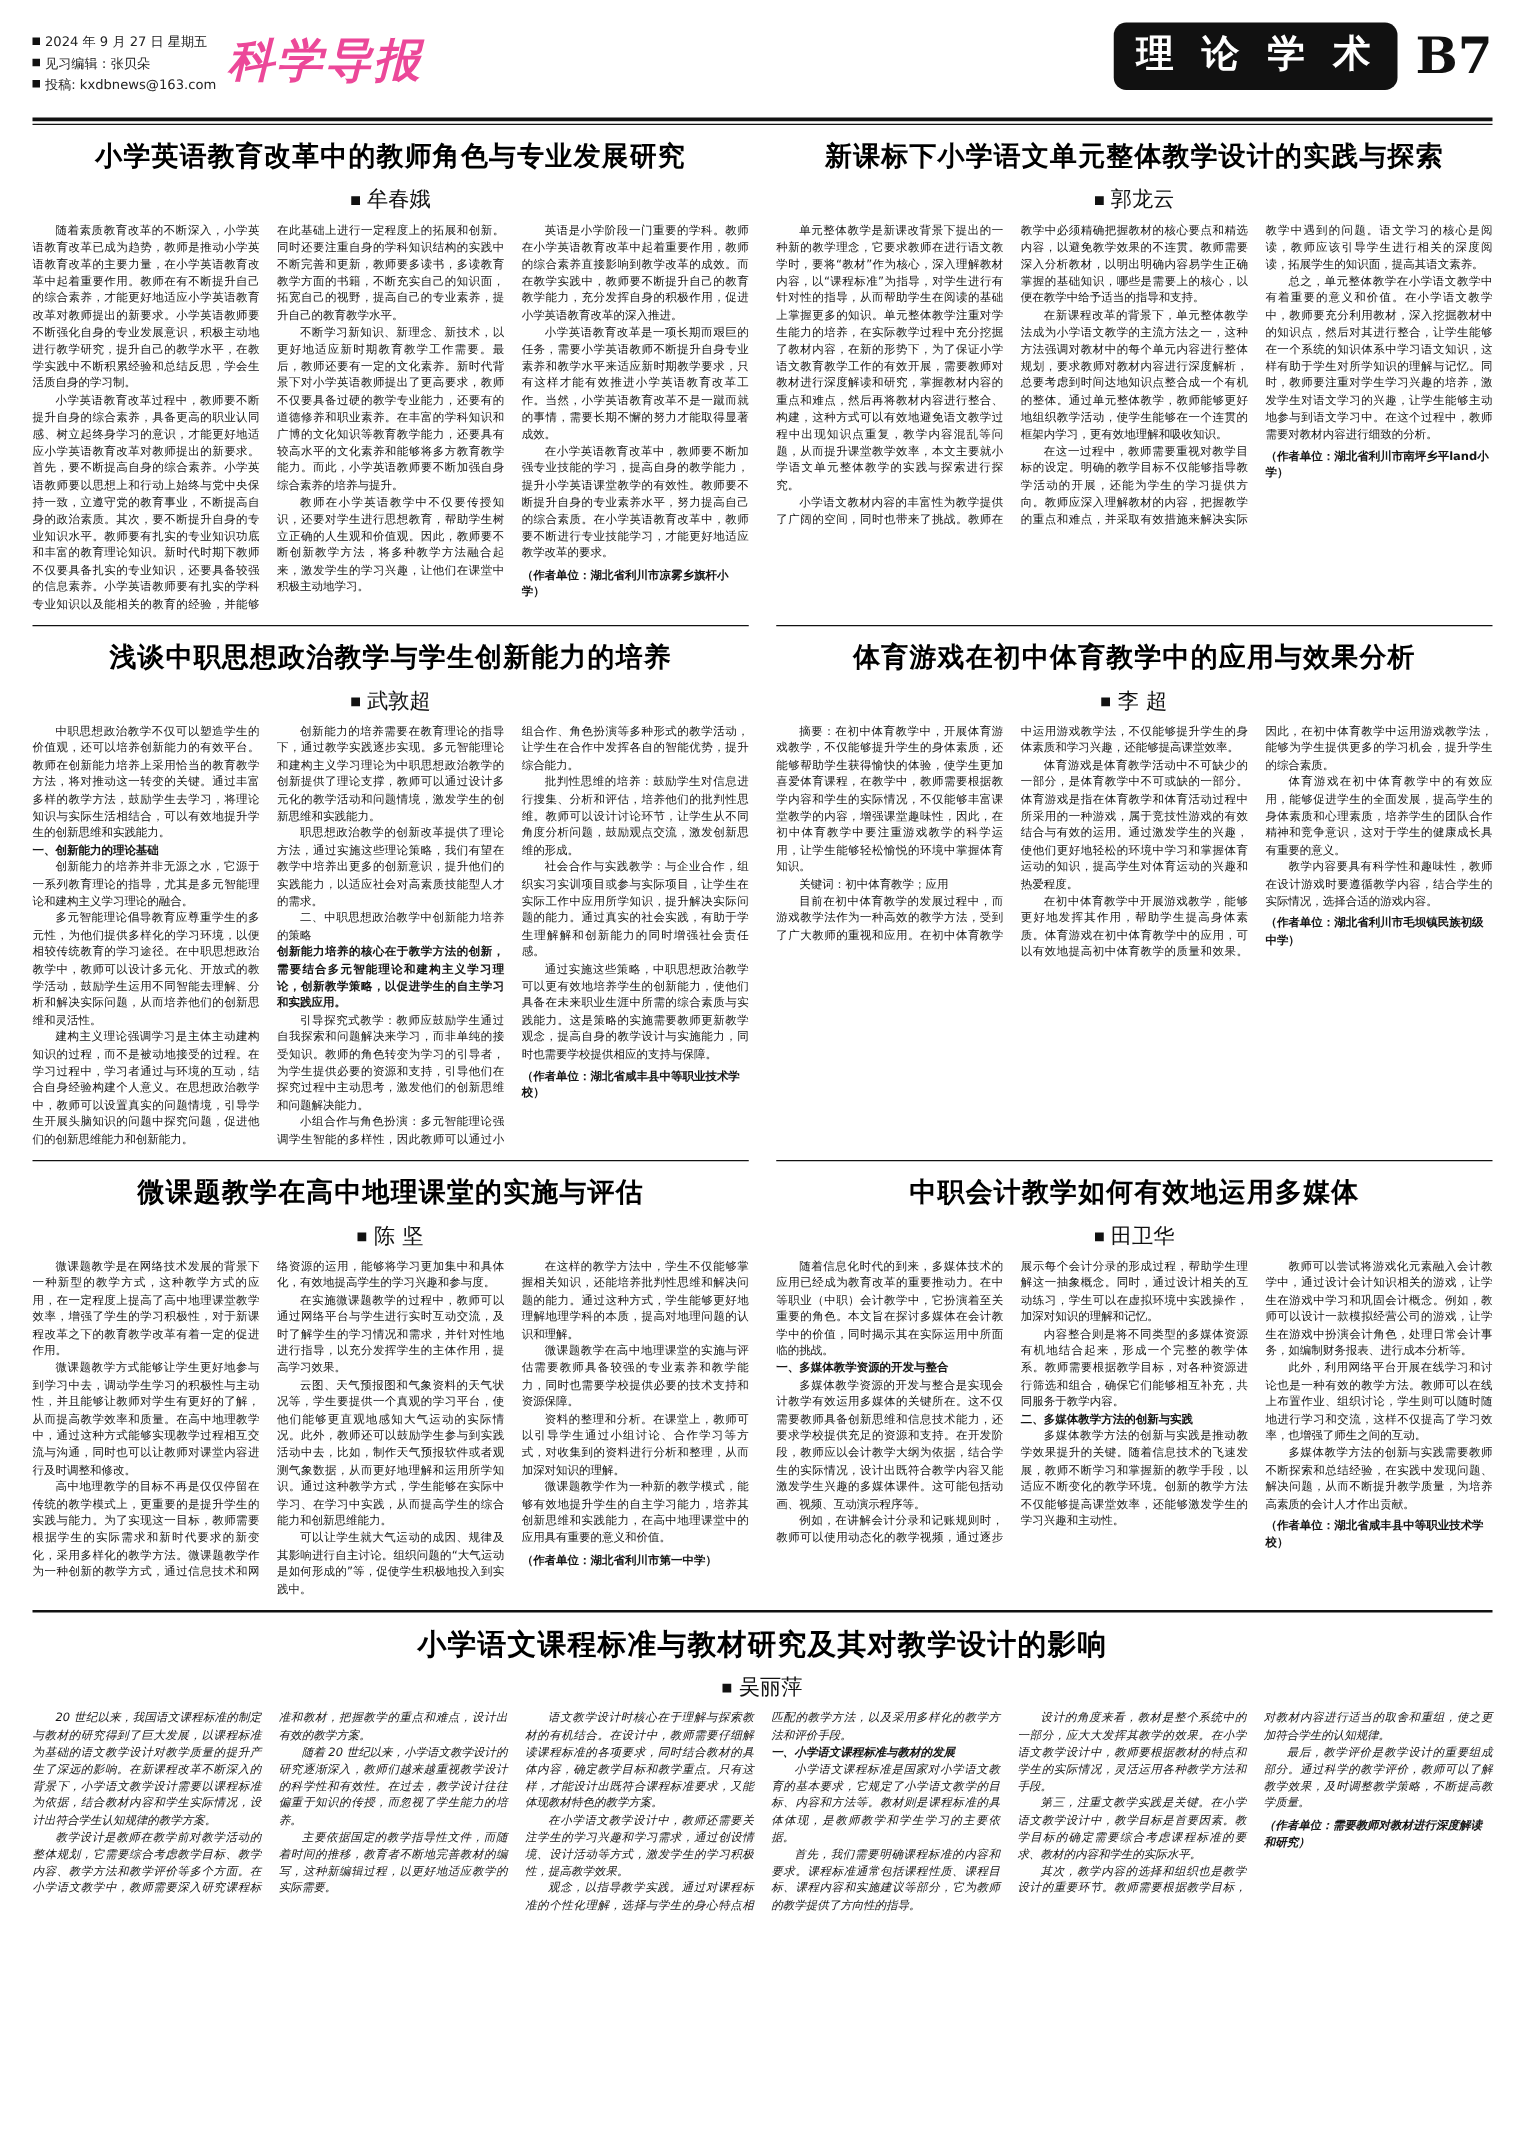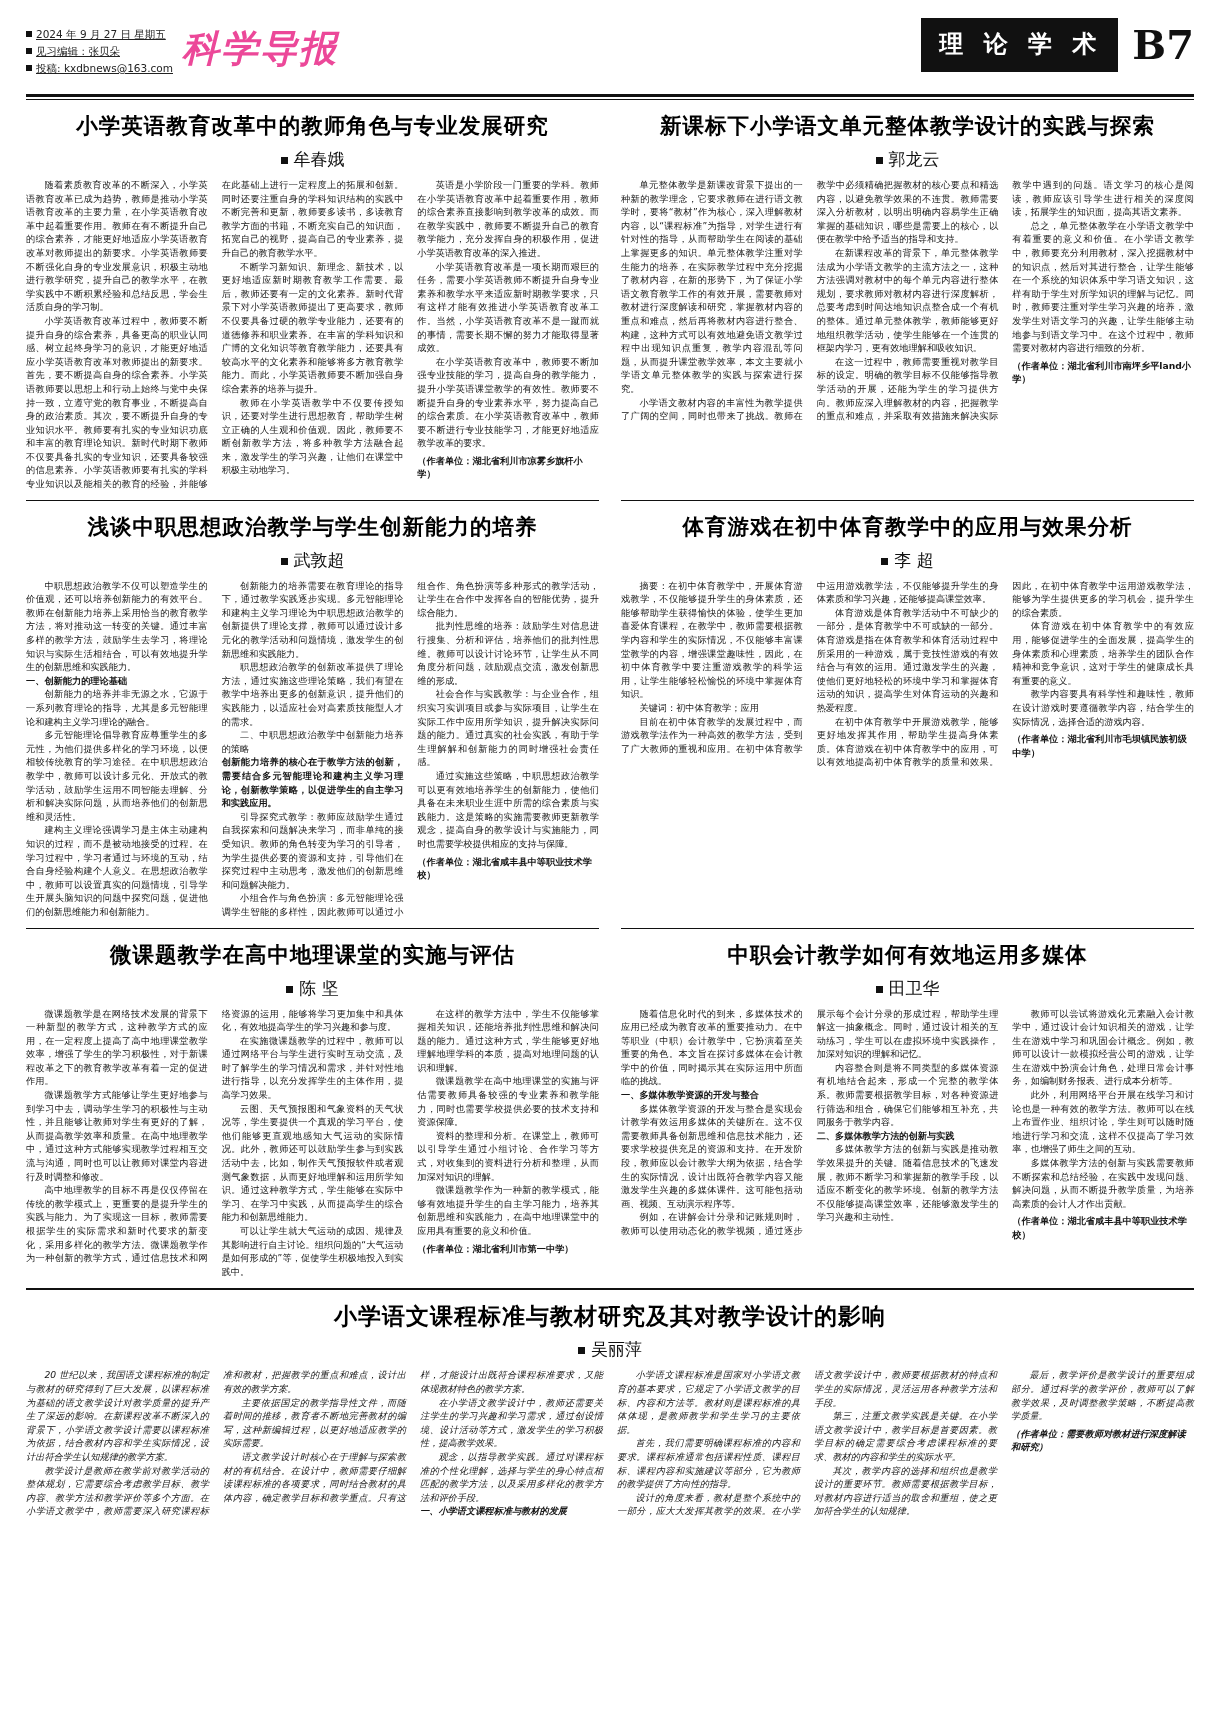--- a/index.html
+++ b/index.html
@@ -8,34 +8,34 @@
     font-family:"DejaVu Sans","Liberation Sans",sans-serif;
     color:#111;
     -webkit-font-smoothing:antialiased;
   }
   .page{width:1220px;height:1725px;position:relative;padding:0;box-sizing:border-box;background:#fff;}
   .inner{position:absolute;left:26px;top:18px;width:1168px;}
 
   
   .masthead{display:flex;align-items:flex-start;justify-content:space-between;height:72px;}
   .mast-left{font-size:10.5px;line-height:17px;color:#222;padding-top:8px;width:150px;}
-  .mast-left div{white-space:nowrap;text-decoration:underline;}
+  .mast-left div{white-space:nowrap;}
   .mast-left .sq{display:inline-block;width:6px;height:6px;background:#111;margin-right:4px;vertical-align:1px;}
   .mast-title{
     font-family:"DejaVu Serif","Liberation Serif",serif;
     font-weight:bold;font-size:37px;letter-spacing:2px;color:#ec4899;
     padding-top:6px;margin-left:6px;
     font-style:italic;
   }
   .mast-spacer{flex:1;}
   .mast-right{display:flex;align-items:center;}
   .section-badge{
     background:#111;color:#fff;font-family:"DejaVu Serif","Liberation Serif",serif;
-    font-weight:bold;font-size:24px;letter-spacing:6px;
-    padding:6px 16px 8px 18px;line-height:40px;
+    font-weight:bold;font-size:30px;letter-spacing:6px;
+    padding:6px 16px 8px 18px;line-height:40px;border-radius:10px;
   }
   .page-no{
     font-family:"DejaVu Serif","Liberation Serif",serif;font-weight:bold;
     font-size:40px;margin-left:14px;line-height:46px;color:#111;
   }
 
   .rule-thick{border-top:3px solid #111;margin-top:4px;}
   .rule-thin{border-top:1px solid #111;margin-top:2px;}
 
   
@@ -196,20 +196,21 @@
       </div>
     </div>
 
     <div class="bottom-feature">
       <div class="feature-rule"></div>
       <div class="art-title wide">小学语文课程标准与教材研究及其对教学设计的影响</div>
       <div class="byline"><span class="mk"></span><span>吴丽萍</span></div>
       <div class="body-cols c6">
         <p>20 世纪以来，我国语文课程标准的制定与教材的研究得到了巨大发展，以课程标准为基础的语文教学设计对教学质量的提升产生了深远的影响。在新课程改革不断深入的背景下，小学语文教学设计需要以课程标准为依据，结合教材内容和学生实际情况，设计出符合学生认知规律的教学方案。</p>
         <p>教学设计是教师在教学前对教学活动的整体规划，它需要综合考虑教学目标、教学内容、教学方法和教学评价等多个方面。在小学语文教学中，教师需要深入研究课程标准和教材，把握教学的重点和难点，设计出有效的教学方案。</p>
+        <p>随着 20 世纪以来，小学语文教学设计的研究逐渐深入，教师们越来越重视教学设计的科学性和有效性。在过去，教学设计往往偏重于知识的传授，而忽视了学生能力的培养。</p>
         <p>主要依据国定的教学指导性文件，而随着时间的推移，教育者不断地完善教材的编写，这种新编辑过程，以更好地适应教学的实际需要。</p>
         <p>语文教学设计时核心在于理解与探索教材的有机结合。在设计中，教师需要仔细解读课程标准的各项要求，同时结合教材的具体内容，确定教学目标和教学重点。只有这样，才能设计出既符合课程标准要求，又能体现教材特色的教学方案。</p>
         <p>在小学语文教学设计中，教师还需要关注学生的学习兴趣和学习需求，通过创设情境、设计活动等方式，激发学生的学习积极性，提高教学效果。</p>
         <p>观念，以指导教学实践。通过对课程标准的个性化理解，选择与学生的身心特点相匹配的教学方法，以及采用多样化的教学方法和评价手段。</p>
         <p class="sub">一、小学语文课程标准与教材的发展</p>
         <p>小学语文课程标准是国家对小学语文教育的基本要求，它规定了小学语文教学的目标、内容和方法等。教材则是课程标准的具体体现，是教师教学和学生学习的主要依据。</p>
         <p>首先，我们需要明确课程标准的内容和要求。课程标准通常包括课程性质、课程目标、课程内容和实施建议等部分，它为教师的教学提供了方向性的指导。</p>
         <p>设计的角度来看，教材是整个系统中的一部分，应大大发挥其教学的效果。在小学语文教学设计中，教师要根据教材的特点和学生的实际情况，灵活运用各种教学方法和手段。</p>
         <p>第三，注重文教学实践是关键。在小学语文教学设计中，教学目标是首要因素。教学目标的确定需要综合考虑课程标准的要求、教材的内容和学生的实际水平。</p>
         <p>其次，教学内容的选择和组织也是教学设计的重要环节。教师需要根据教学目标，对教材内容进行适当的取舍和重组，使之更加符合学生的认知规律。</p>

